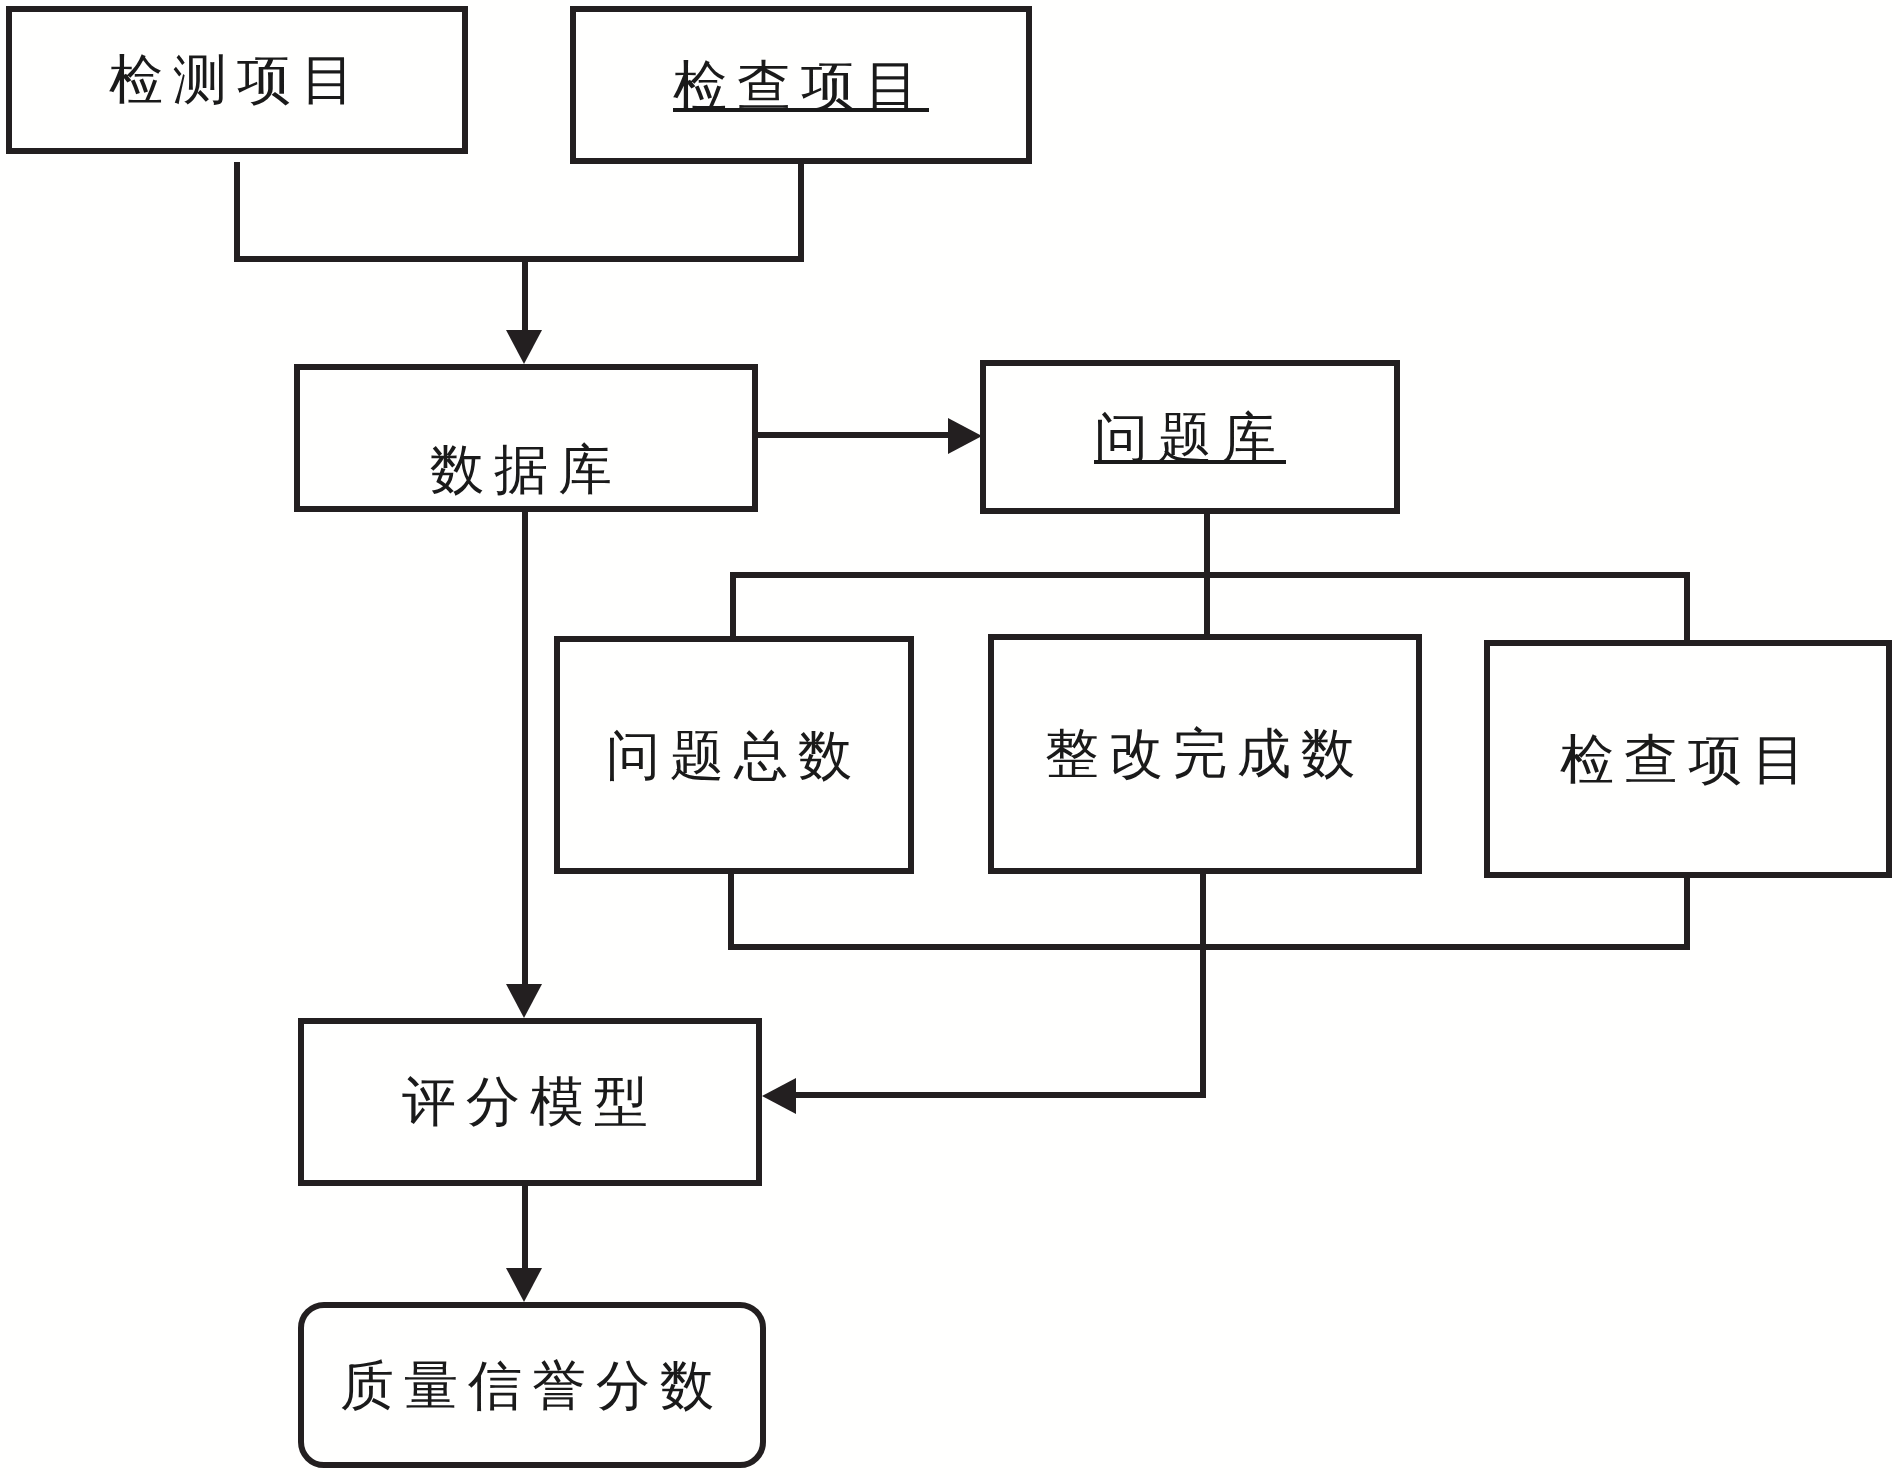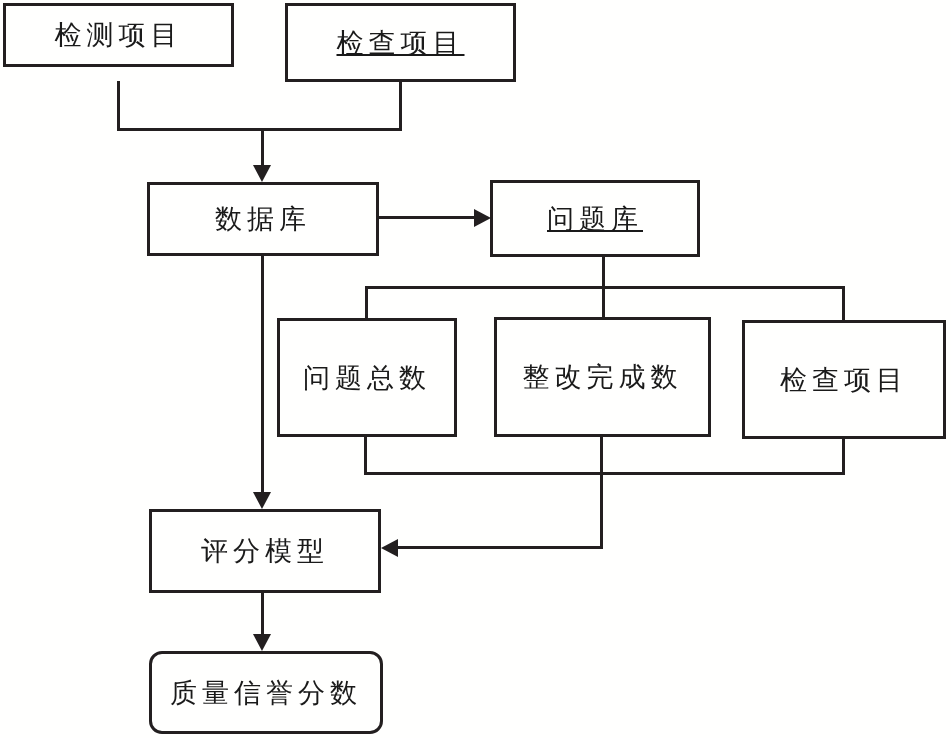--- a/index.html
+++ b/index.html
@@ -50,23 +50,23 @@
     border-bottom: 9px solid transparent;
     border-left: 17px solid #231f20;
   }
   .arrow.left {
     border-top: 9px solid transparent;
     border-bottom: 9px solid transparent;
     border-right: 17px solid #231f20;
   }
 
   
-  .n-detection   { left: 3px;   top: 3px;   width: 231px; height: 64px; }
+  .n-detection   { left: 3px;   top: 3px;   width: 231px; height: 74px; }
   .n-inspection  { left: 285px; top: 3px;   width: 231px; height: 79px; text-decoration: underline; }
-  .n-database    { left: 147px; top: 182px; width: 232px; height: 74px; }
+  .n-database    { left: 147px; top: 182px; width: 232px; height: 74px; align-items: flex-end; }
   .n-problemlib  { left: 490px; top: 180px; width: 210px; height: 77px; text-decoration: underline; }
   .n-totalprob   { left: 277px; top: 318px; width: 180px; height: 119px; }
   .n-rectdone    { left: 494px; top: 317px; width: 217px; height: 120px; }
   .n-rectrate    { left: 742px; top: 320px; width: 204px; height: 119px; }
   .n-scoremodel  { left: 149px; top: 509px; width: 232px; height: 84px; }
   .n-quality     { left: 149px; top: 651px; width: 234px; height: 83px; border-radius: 13px; }
 </style>
 </head>
 <body>
 

